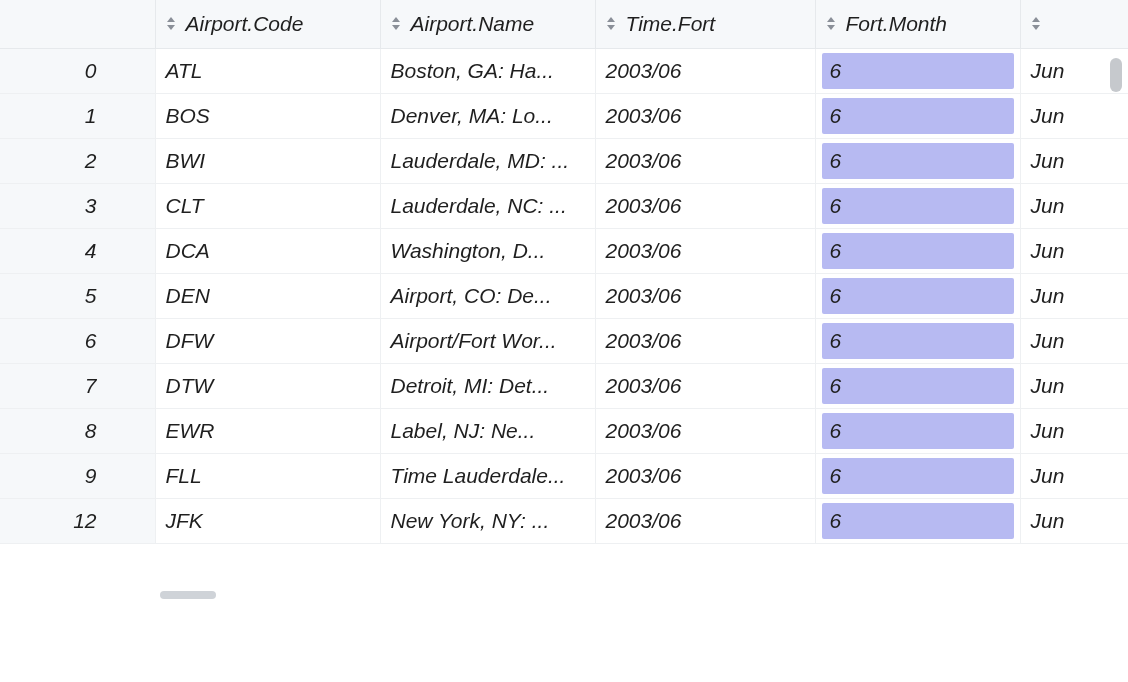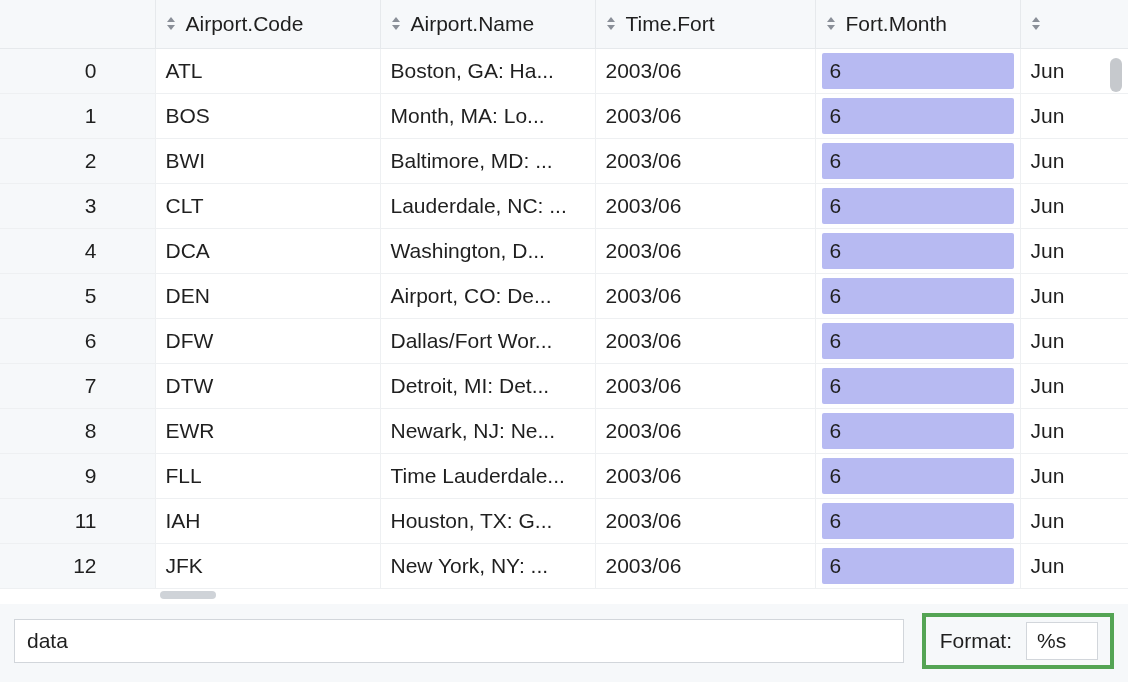--- a/index.html
+++ b/index.html
@@ -19,20 +19,21 @@
     background: #ffffff;
   }
   .table-wrap {
     position: absolute;
     left: 0;
     top: 0;
     right: 0;
     bottom: 78px;
     overflow: hidden;
     background: #fff;
+    font-style: italic;
   }
   table {
     border-collapse: collapse;
     table-layout: fixed;
     width: 100%;
   }
   thead th {
     background: #f6f8fa;
     font-weight: 400;
     text-align: left;
@@ -254,31 +255,31 @@
             <td>Boston, GA: Ha...</td>
             <td>2003/06</td>
             <td class="highlight-cell">
               <span class="highlight-pill">6</span>
             </td>
             <td>Jun</td>
           </tr>
           <tr>
             <td class="index-cell">1</td>
             <td>BOS</td>
-            <td>Month, MA: Lo...</td>
+            <td>Denver, MA: Lo...</td>
             <td>2003/06</td>
             <td class="highlight-cell">
               <span class="highlight-pill">6</span>
             </td>
             <td>Jun</td>
           </tr>
           <tr>
             <td class="index-cell">2</td>
             <td>BWI</td>
-            <td>Baltimore, MD: ...</td>
+            <td>Lauderdale, MD: ...</td>
             <td>2003/06</td>
             <td class="highlight-cell">
               <span class="highlight-pill">6</span>
             </td>
             <td>Jun</td>
           </tr>
           <tr>
             <td class="index-cell">3</td>
             <td>CLT</td>
             <td>Lauderdale, NC: ...</td>
@@ -304,86 +305,69 @@
             <td>Airport, CO: De...</td>
             <td>2003/06</td>
             <td class="highlight-cell">
               <span class="highlight-pill">6</span>
             </td>
             <td>Jun</td>
           </tr>
           <tr>
             <td class="index-cell">6</td>
             <td>DFW</td>
-            <td>Dallas/Fort Wor...</td>
+            <td>Airport/Fort Wor...</td>
             <td>2003/06</td>
             <td class="highlight-cell">
               <span class="highlight-pill">6</span>
             </td>
             <td>Jun</td>
           </tr>
           <tr>
             <td class="index-cell">7</td>
             <td>DTW</td>
             <td>Detroit, MI: Det...</td>
             <td>2003/06</td>
             <td class="highlight-cell">
               <span class="highlight-pill">6</span>
             </td>
             <td>Jun</td>
           </tr>
           <tr>
             <td class="index-cell">8</td>
             <td>EWR</td>
-            <td>Newark, NJ: Ne...</td>
+            <td>Label, NJ: Ne...</td>
             <td>2003/06</td>
             <td class="highlight-cell">
               <span class="highlight-pill">6</span>
             </td>
             <td>Jun</td>
           </tr>
           <tr>
             <td class="index-cell">9</td>
             <td>FLL</td>
             <td>Time Lauderdale...</td>
             <td>2003/06</td>
             <td class="highlight-cell">
               <span class="highlight-pill">6</span>
             </td>
             <td>Jun</td>
           </tr>
           <tr>
-            <td class="index-cell">11</td>
-            <td>IAH</td>
-            <td>Houston, TX: G...</td>
-            <td>2003/06</td>
-            <td class="highlight-cell">
-              <span class="highlight-pill">6</span>
-            </td>
-            <td>Jun</td>
-          </tr>
-          <tr>
             <td class="index-cell">12</td>
             <td>JFK</td>
             <td>New York, NY: ...</td>
             <td>2003/06</td>
             <td class="highlight-cell">
               <span class="highlight-pill">6</span>
             </td>
             <td>Jun</td>
           </tr>
         </tbody>
     </table>
 
     <div class="hscroll-thumb"></div>
   </div>
 
   <div class="vscroll-thumb"></div>
 
-  <div class="footer">
-    <input class="variable-input" value="data" style="">
-    <div class="format-box">
-      <span class="format-label">Format:</span>
-      <input class="format-input" value="%s" style="">
-    </div>
-  </div>
 
 </div>
 
 </body></html>

